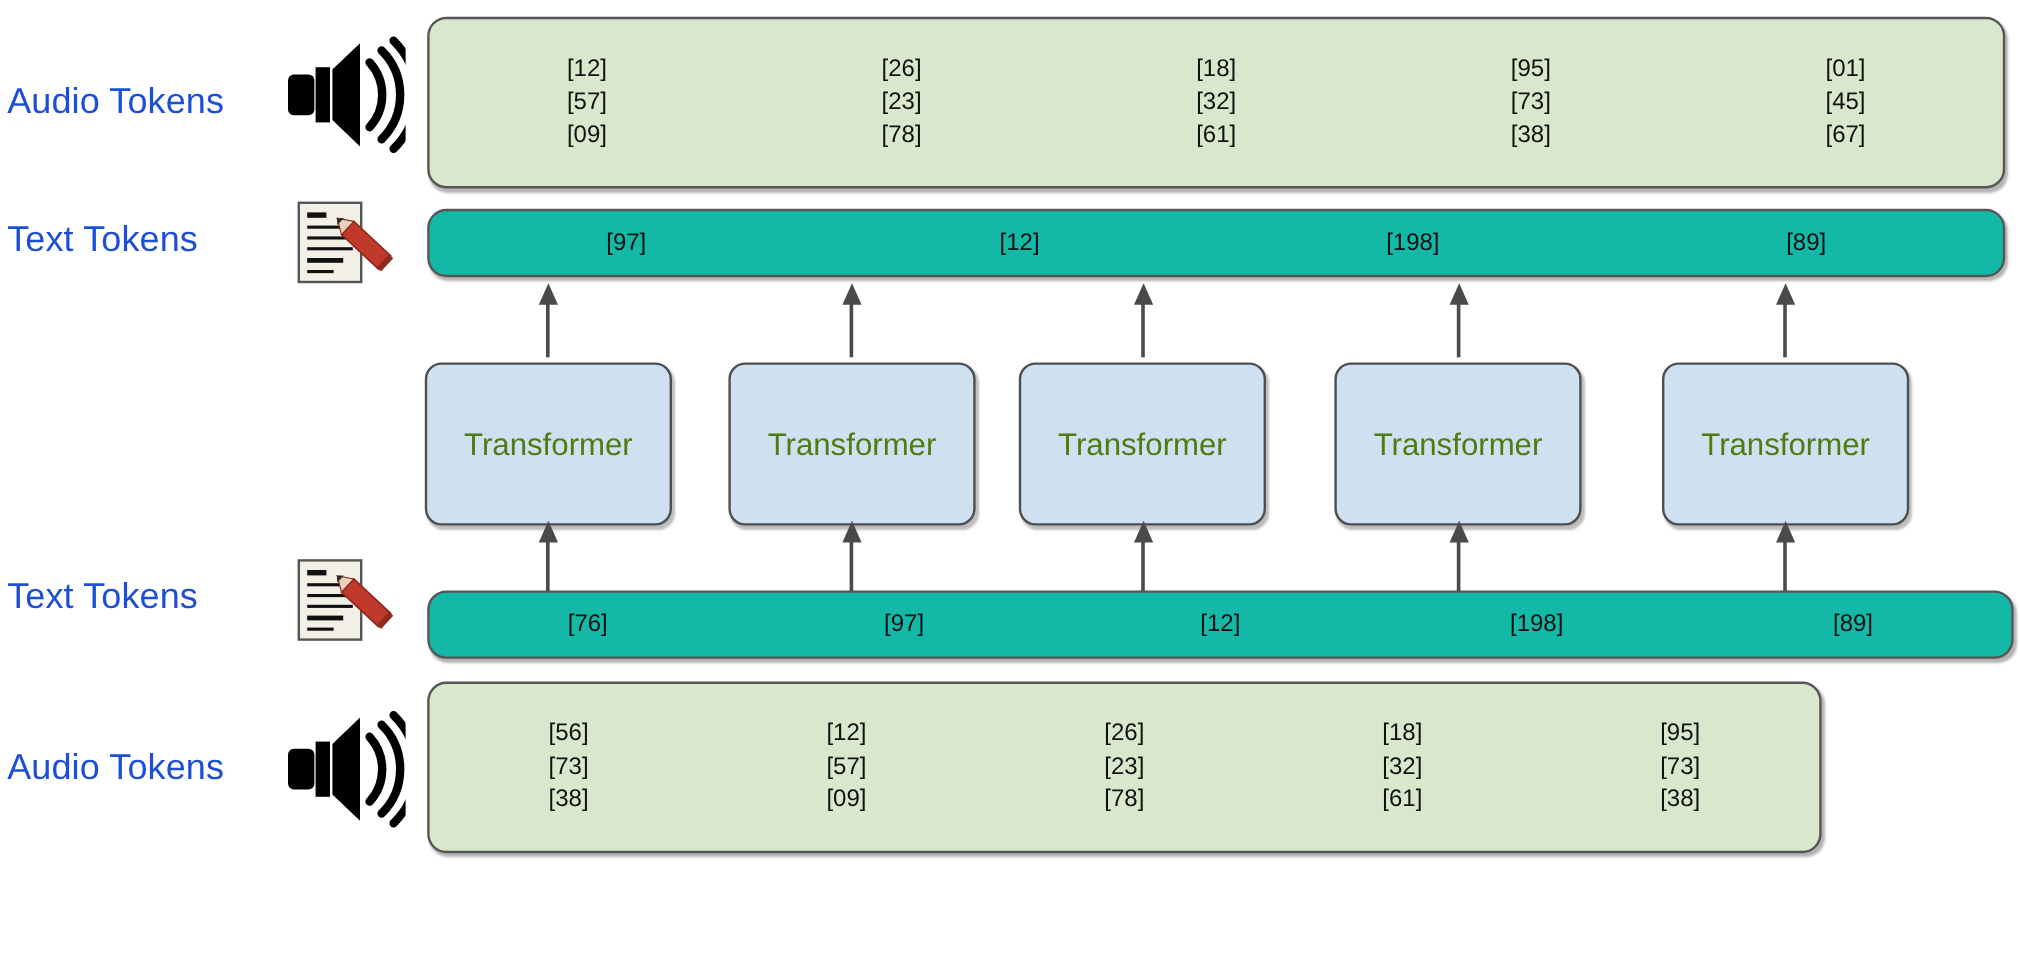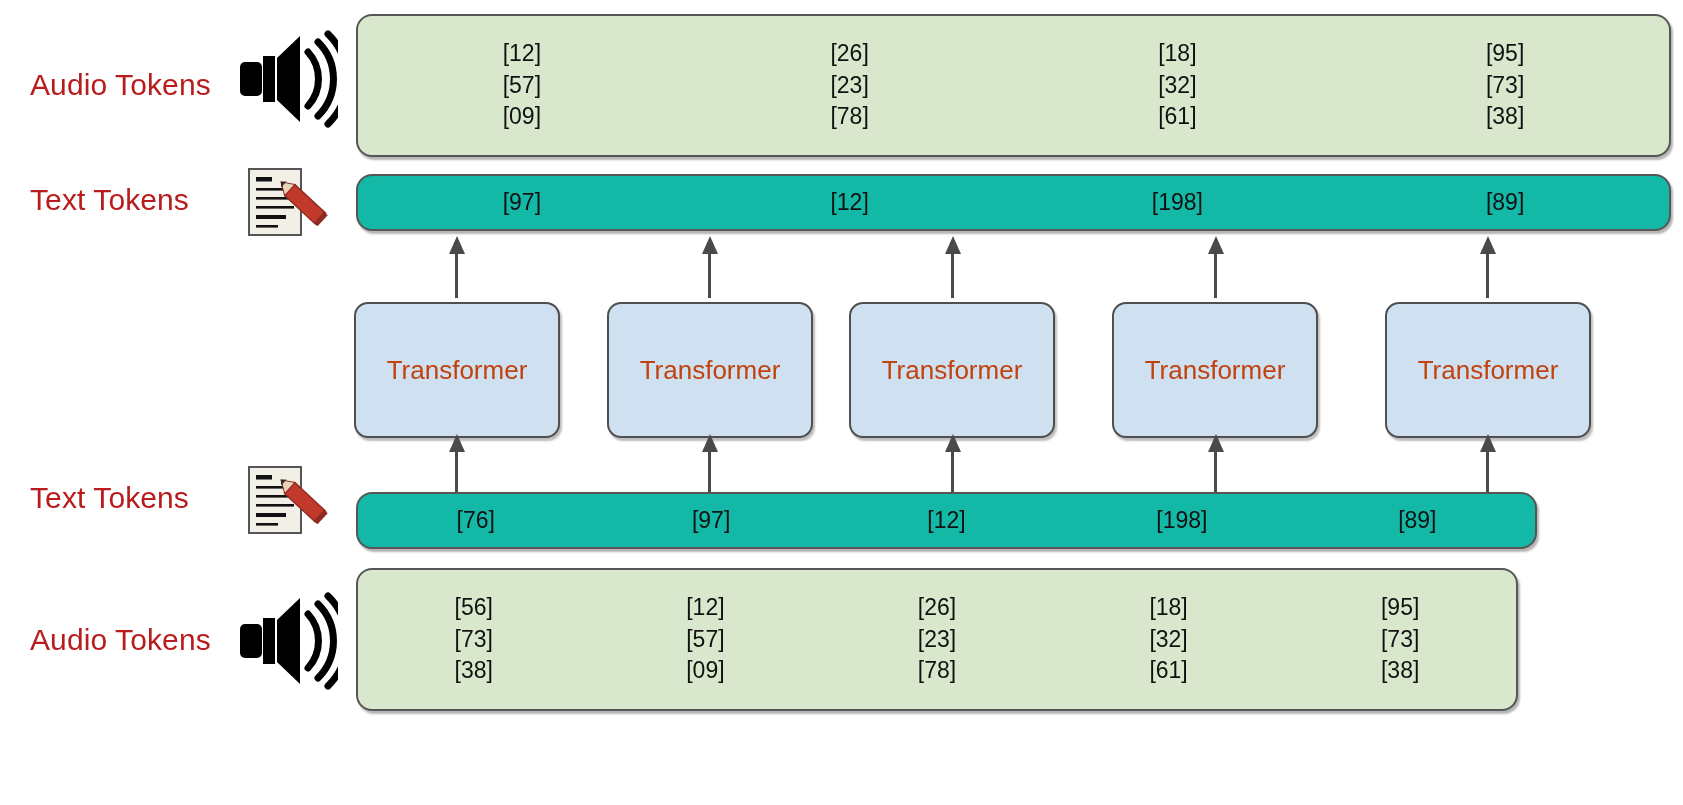--- a/index.html
+++ b/index.html
@@ -17,26 +17,25 @@
   #canvas {
     position: relative;
     width: 1683px;
     height: 805px;
     background: #ffffff;
   }
 
   
   .row-label {
     position: absolute;
-    color: #b91c1c;
+    color: #1d4ed8;
     font-size: 30px;
     line-height: 1;
     white-space: nowrap;
     letter-spacing: 0.1px;
-    margin-left: 24px;
   }
 
   
   .icon {
     position: absolute;
   }
   .icon svg { display: block; }
 
   
   .strip {
@@ -57,21 +56,21 @@
   .cell {
     flex: 1 1 0;
     display: flex;
     flex-direction: column;
     align-items: center;
     justify-content: center;
     gap: 2px;
   }
   .tok {
     font-family: "Liberation Sans", sans-serif;
-    font-size: 23px;
+    font-size: 20px;
     color: #111111;
     line-height: 1.28;
     white-space: nowrap;
   }
 
   
   .tf {
     position: absolute;
     box-sizing: border-box;
     width: 206px;
@@ -79,21 +78,21 @@
     background: #cfe0f0;
     border: 2px solid #4f4f4f;
     border-radius: 14px;
     box-shadow: 2px 3px 2px rgba(90,90,90,0.4);
     display: flex;
     align-items: center;
     justify-content: center;
   }
   .tf-label {
     font-size: 26px;
-    color: #c2410c;
+    color: #4d7c0f;
     white-space: nowrap;
   }
 
   
   .arrow {
     position: absolute;
     width: 22px;
   }
   .arrow svg { display: block; }
 </style>
@@ -128,20 +127,25 @@
       </div>
       <div class="cell">
         <div class="tok">[18]</div>
         <div class="tok">[32]</div>
         <div class="tok">[61]</div>
       </div>
       <div class="cell">
         <div class="tok">[95]</div>
         <div class="tok">[73]</div>
         <div class="tok">[38]</div>
+      </div>
+      <div class="cell">
+        <div class="tok">[01]</div>
+        <div class="tok">[45]</div>
+        <div class="tok">[67]</div>
       </div>
     </div>
 
   <div class="row-label" style="left:6px; top:185px;">Text Tokens</div>
 
   <div class="icon" style="left:246px; top:166px;">
     <svg width="84" height="72" viewBox="0 0 84 72" aria-hidden="true">
       <rect x="3" y="3" width="52" height="66" fill="#f2f0e6" stroke="#555" stroke-width="2"></rect>
       <rect x="10" y="11" width="16" height="4.5" fill="#111"></rect>
       <rect x="10" y="22" width="38" height="2.6" fill="#111"></rect>
@@ -264,21 +268,21 @@
       <rect x="10" y="59" width="22" height="2.6" fill="#111"></rect>
       <g transform="rotate(43 58 38)">
         <rect x="38" y="30" width="42" height="15" fill="#c0392b" stroke="#8e2a20" stroke-width="1.4"></rect>
         <polygon points="38,30 26,37.5 38,45" fill="#e8d3b8" stroke="#8e2a20" stroke-width="1"></polygon>
         <polygon points="30,33.5 26,37.5 30,41.5" fill="#2b2b2b"></polygon>
         <rect x="78" y="30" width="5" height="15" fill="#8e2a20"></rect>
       </g>
     </svg>
   </div>
 
-  <div class="strip text" id="strip-text-in" style="left:356px; top:492px; width:1181px; height:57px;">
+  <div class="strip text" id="strip-text-in" style="left:356px; top:492px; width:1322px; height:57px;">
       <div class="cell">
         <div class="tok">[76]</div>
       </div>
       <div class="cell">
         <div class="tok">[97]</div>
       </div>
       <div class="cell">
         <div class="tok">[12]</div>
       </div>
       <div class="cell">

